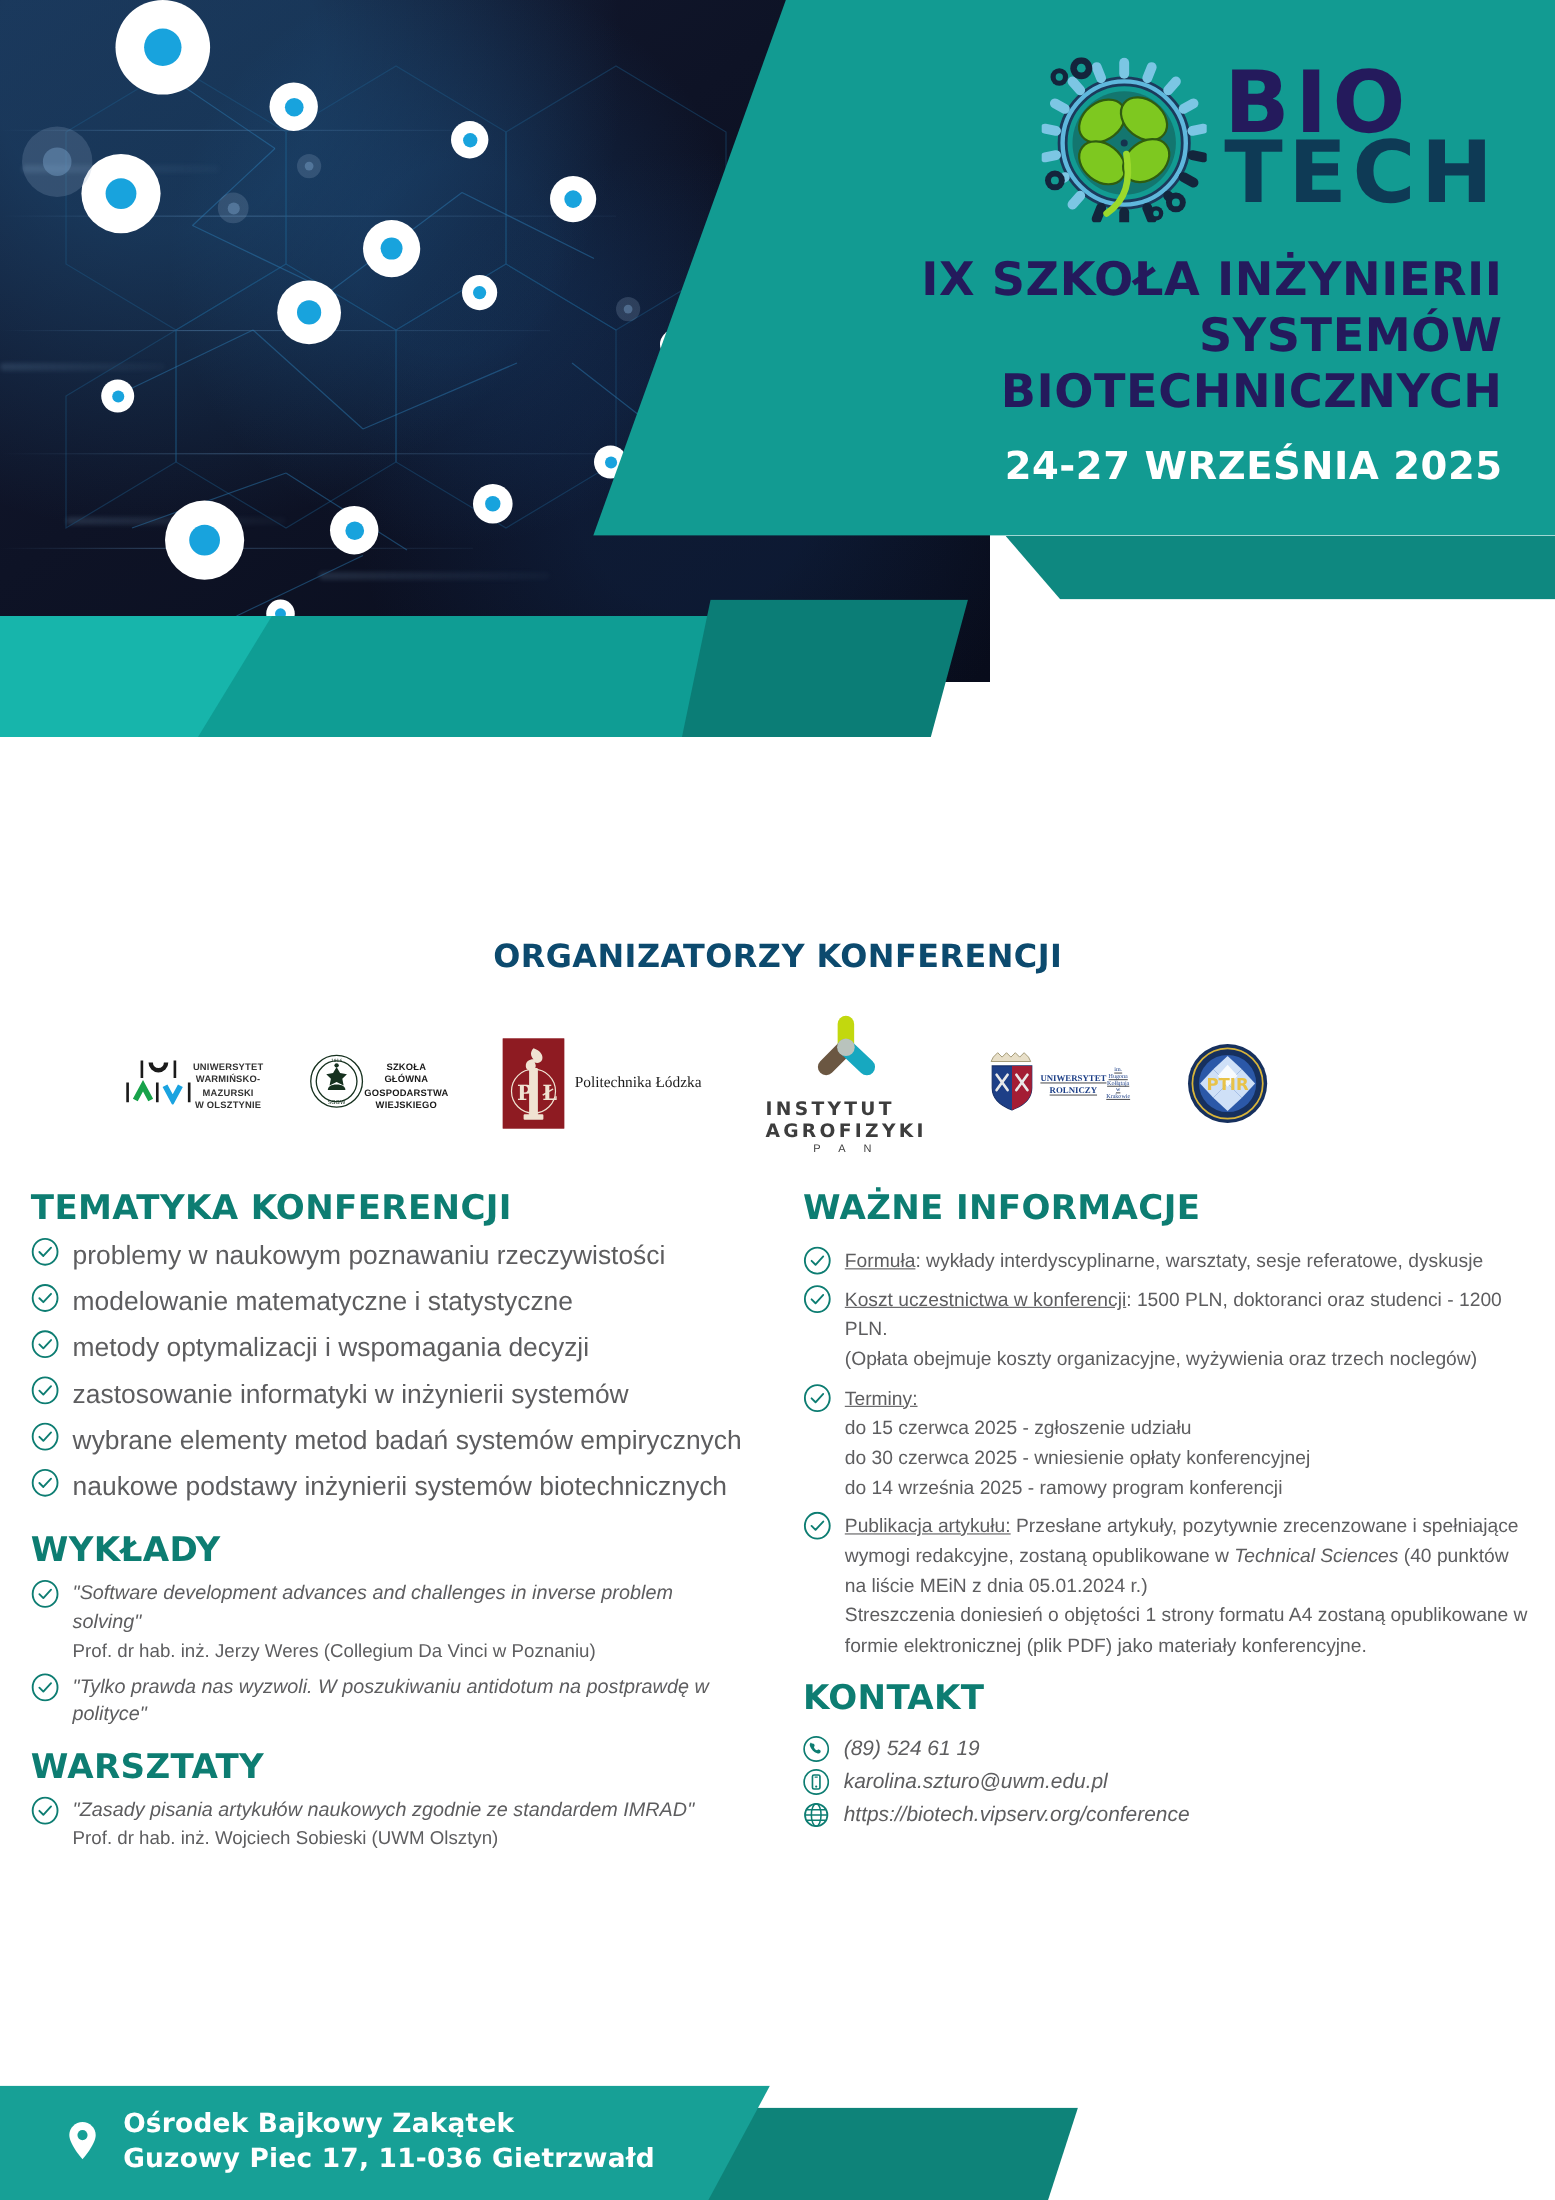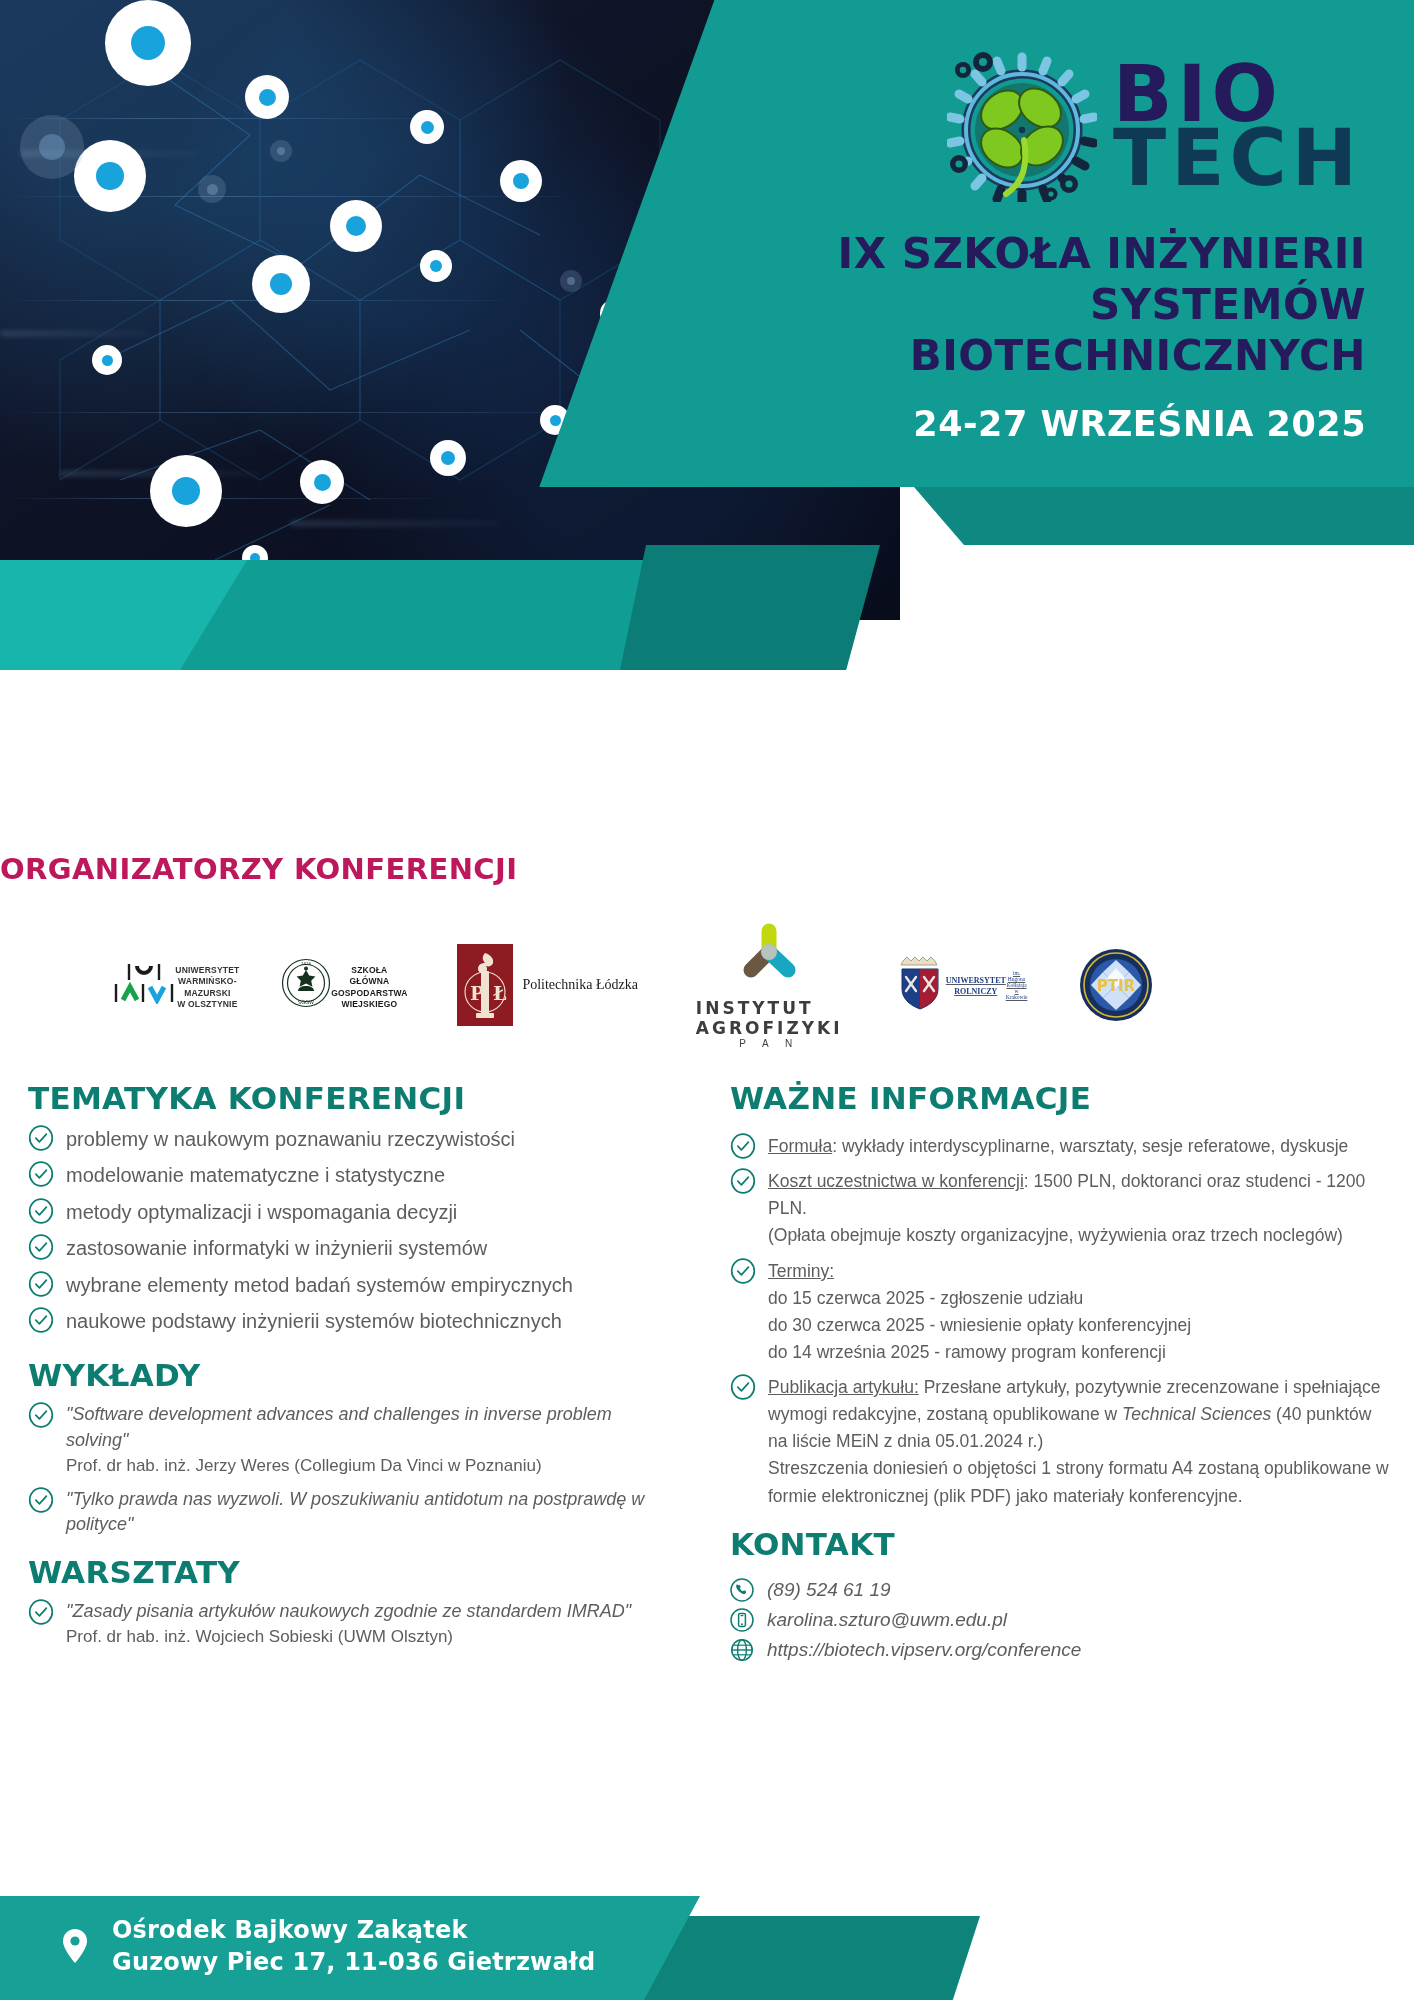--- a/index.html
+++ b/index.html
@@ -79,23 +79,23 @@
     font-family:"DejaVu Sans", sans-serif; font-weight:700;
     font-size:42px; line-height:1.22; letter-spacing:.5px; color:#241a5c;
   }
   .date-line {
     margin-top:22px; font-family:"DejaVu Sans", sans-serif; font-weight:700;
     font-size:35px; letter-spacing:.5px; color:#ffffff;
   }
 
   
   .org-title {
-    position:absolute; left:0; top:852px; width:1414px; text-align:left;
+    position:absolute; left:0; top:852px; width:1414px; text-align:center;
     font-family:"DejaVu Sans", sans-serif; font-weight:700;
-    font-size:29px; letter-spacing:.4px; color:#be185d;
+    font-size:29px; letter-spacing:.4px; color:#0c4a6e;
   }
   .org-row {
     position:absolute; left:0; top:930px; width:1274px; height:110px;
     display:flex; align-items:center; justify-content:center; gap:58px;
   }
   .org-item { display:flex; align-items:center; justify-content:center; }
 
   .uwm { width:110px; text-align:center; }
   .uwm-cap { font-size:8.5px; font-weight:700; color:#333; line-height:1.3; letter-spacing:.2px; }
 
@@ -130,21 +130,21 @@
   ul.checks { list-style:none; }
   ul.checks > li { display:flex; align-items:flex-start; gap:12px; margin-bottom:7px; }
 
   .chk { flex:0 0 auto; width:26px; height:26px; margin-top:1px; }
   .chk svg { display:block; }
 
   .li-body { font-size:17.5px; line-height:1.42; color:#5d5d5f; padding-top:1px; }
   .col-right .li-body { font-size:17.5px; line-height:1.55; }
 
   .tight > li { margin-bottom:3px; }
-  .tight .li-body { font-size:20px; }
+  .tight .li-body { font-size:24px; }
 
   .it { font-style:italic; }
   .u  { text-decoration:underline; }
   .blk { display:block; }
 
   .lect > li { margin-bottom:12px; }
   .lect .li-body .q { font-style:italic; font-size:18px; line-height:1.42; color:#5d5d5f; display:block; }
   .lect .li-body .who { font-size:17px; color:#5d5d5f; display:block; margin-top:1px; }
 
   .info > li { margin-bottom:20px; }

